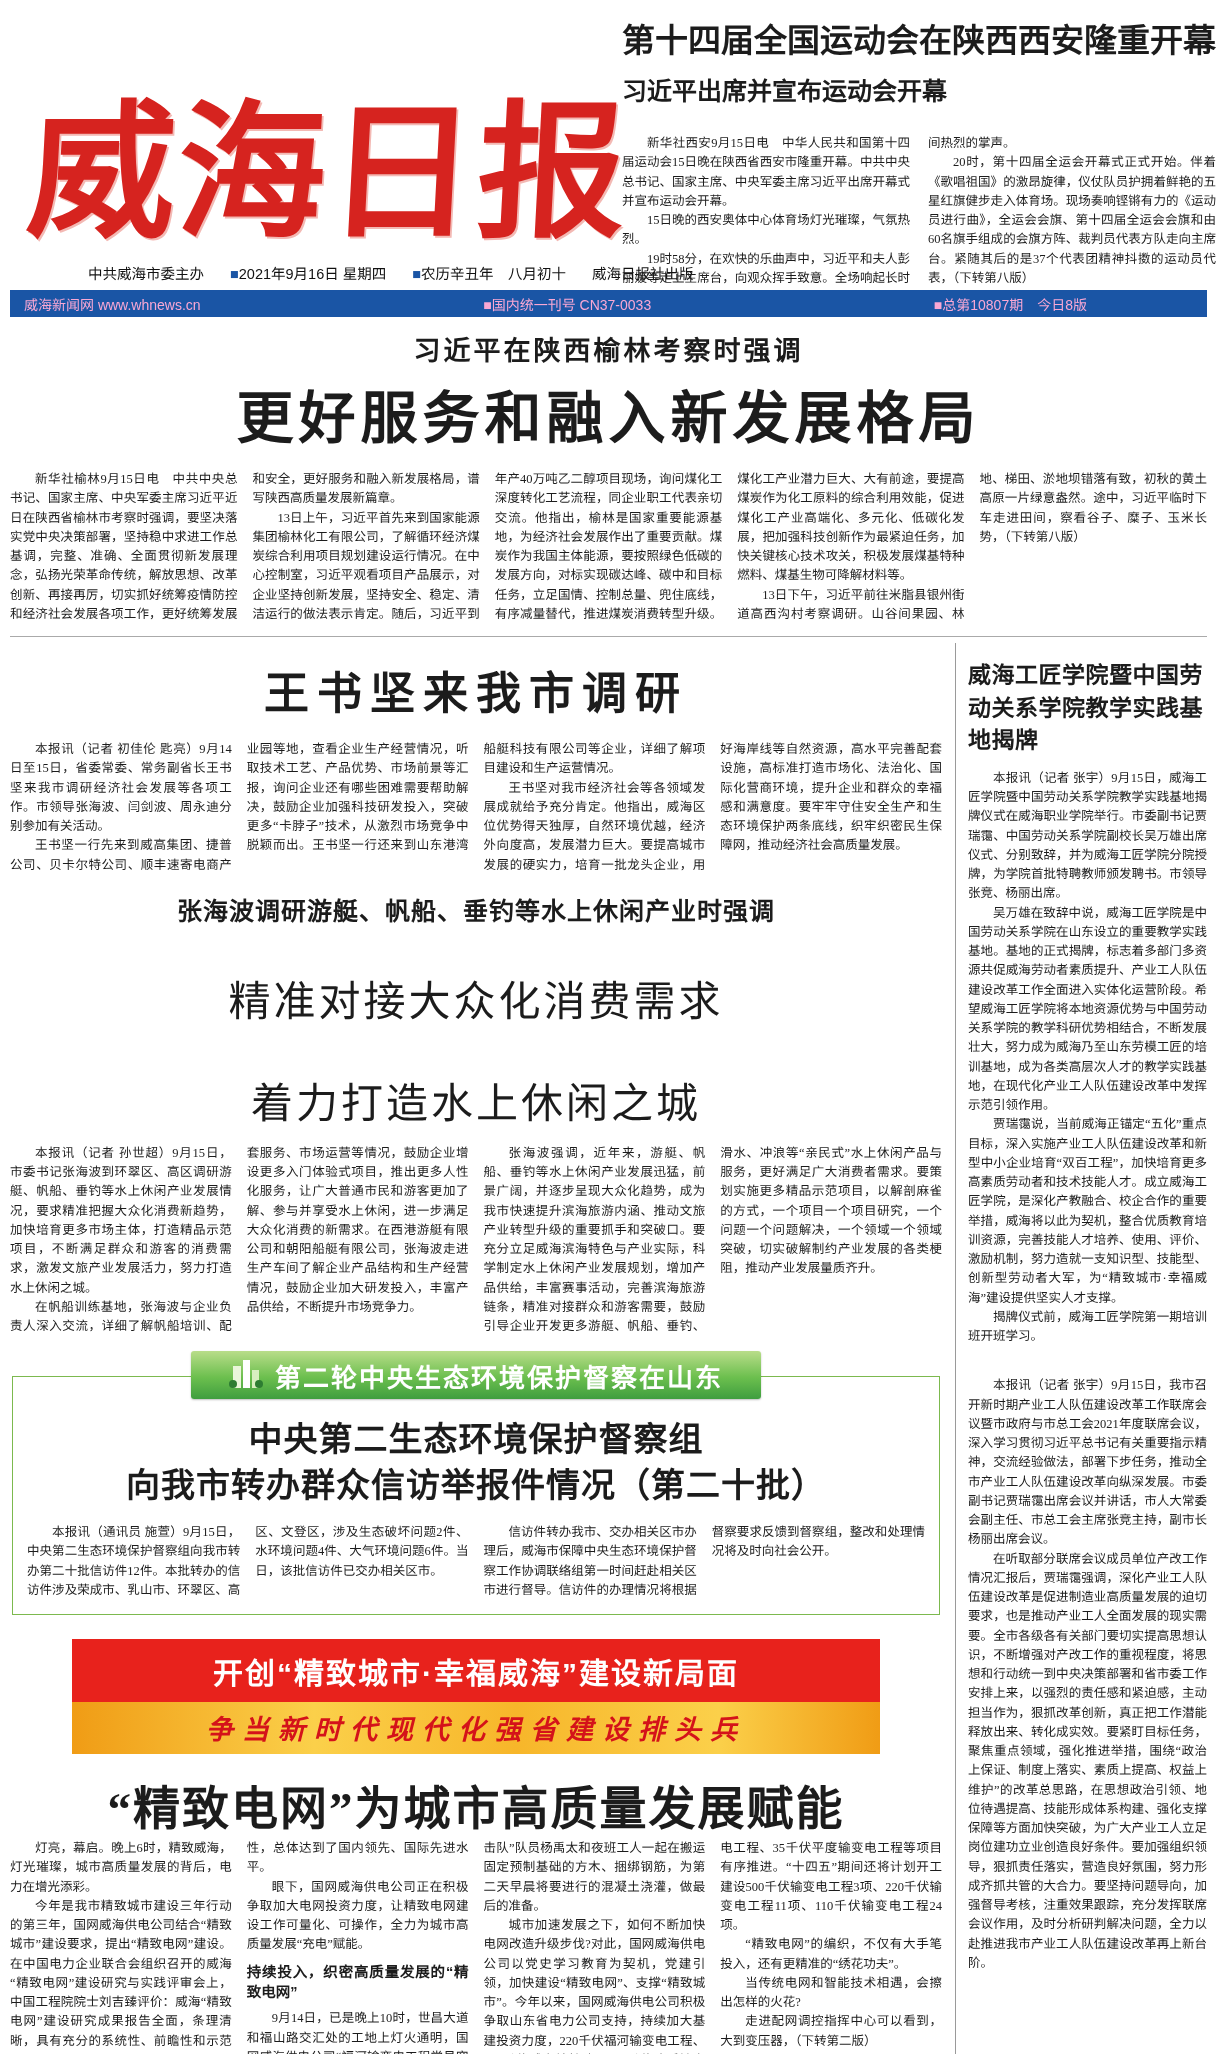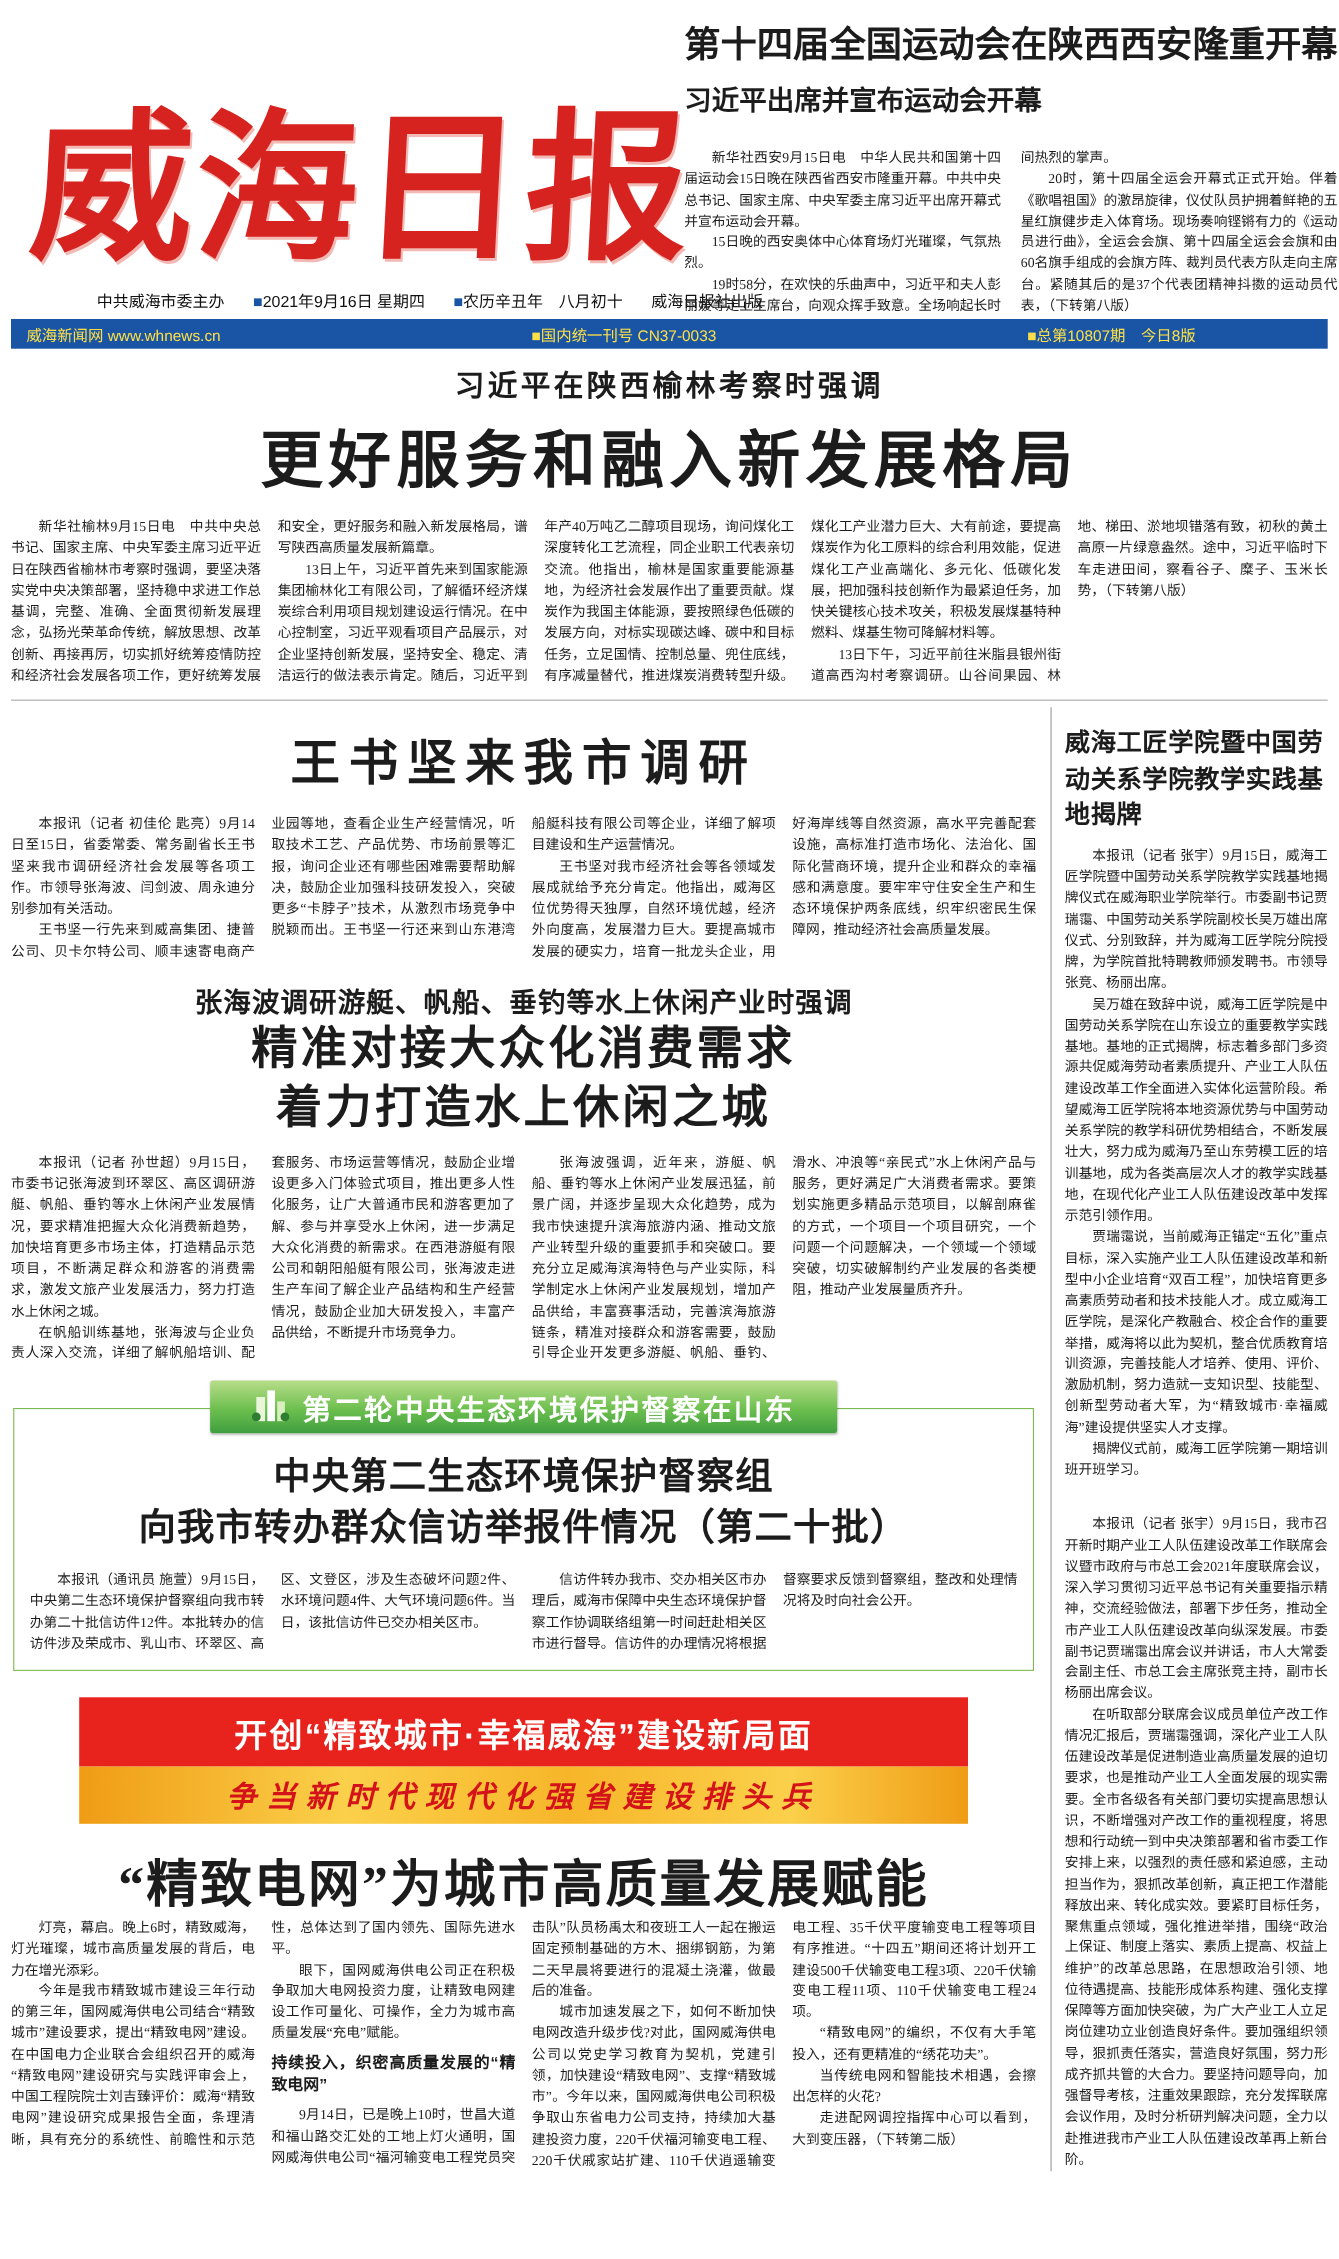--- a/index.html
+++ b/index.html
@@ -24,21 +24,21 @@
     display:flex; gap:26px; font-family:"Liberation Sans","DejaVu Sans",sans-serif;
     font-size:14.5px; padding:4px 0 5px 78px; white-space:nowrap; color:#111;
   }
   .info-row .sq { color:#1a55a5; }
   .top-article { flex:1; padding:10px 4px 0 14px; }
   .top-article h1 { font-size:33px; font-weight:900; letter-spacing:0px; white-space:nowrap; }
   .top-article h2 { font-family:"Liberation Sans","DejaVu Sans",sans-serif; font-size:25px; font-weight:600; margin:9px 0 10px; }
   .cols-2 { column-count:2; column-gap:18px;margin-top:27px; }
 
   .blue-bar {
-    background:#1a55a5; color:#fde047; height:27px; display:flex; align-items:center;
+    background:#1a55a5; color:#f9a8d4; height:27px; display:flex; align-items:center;
     font-family:"Liberation Sans","DejaVu Sans",sans-serif; font-size:14px;
     padding:0 120px 0 14px; justify-content:space-between; margin-top:2px;
   }
 
   
   .article-body p { text-indent:2em; text-align:justify; font-size:12.5px; line-height:1.54; }
   .article-body p.subhead {
     text-indent:0; font-family:"Liberation Sans","DejaVu Sans",sans-serif;
     font-weight:700; font-size:14.5px; margin:7px 0; line-height:1.4;
   }
@@ -53,21 +53,21 @@
   .lead .headline { text-align:center; font-size:57px; font-weight:900; letter-spacing:5px; margin:4px 0 16px; }
 
   
   .mid-grid { display:grid; grid-template-columns:1fr 252px; column-gap:13px; margin-top:6px; }
   .right-col { border-left:1px solid #9a9a9a; padding-left:12px; }
 
   .wang-title { text-align:center; font-size:45px; font-weight:900; letter-spacing:8px; margin:14px 0 18px; }
 
   .zhang { margin-top:16px; }
   .zhang .kicker { text-align:center; font-size:25px; font-weight:700; letter-spacing:1px; }
-  .zhang .headline { text-align:center; font-size:42px; font-weight:700; letter-spacing:3px; line-height:1.3; }
+  .zhang .headline { text-align:center; font-size:42px; font-weight:400; letter-spacing:3px; line-height:1.3;margin-top:48px; }
   .zhang .article-body { margin-top:12px; }
 
   
   .env-box {
     position:relative; border:1px solid #7cb94e; margin:40px 2px 0;
     padding:16px 14px 14px;
   }
   .env-banner {
     position:absolute; top:-26px; left:50%; transform:translateX(-50%);
     width:570px; height:48px; border-radius:3px;

